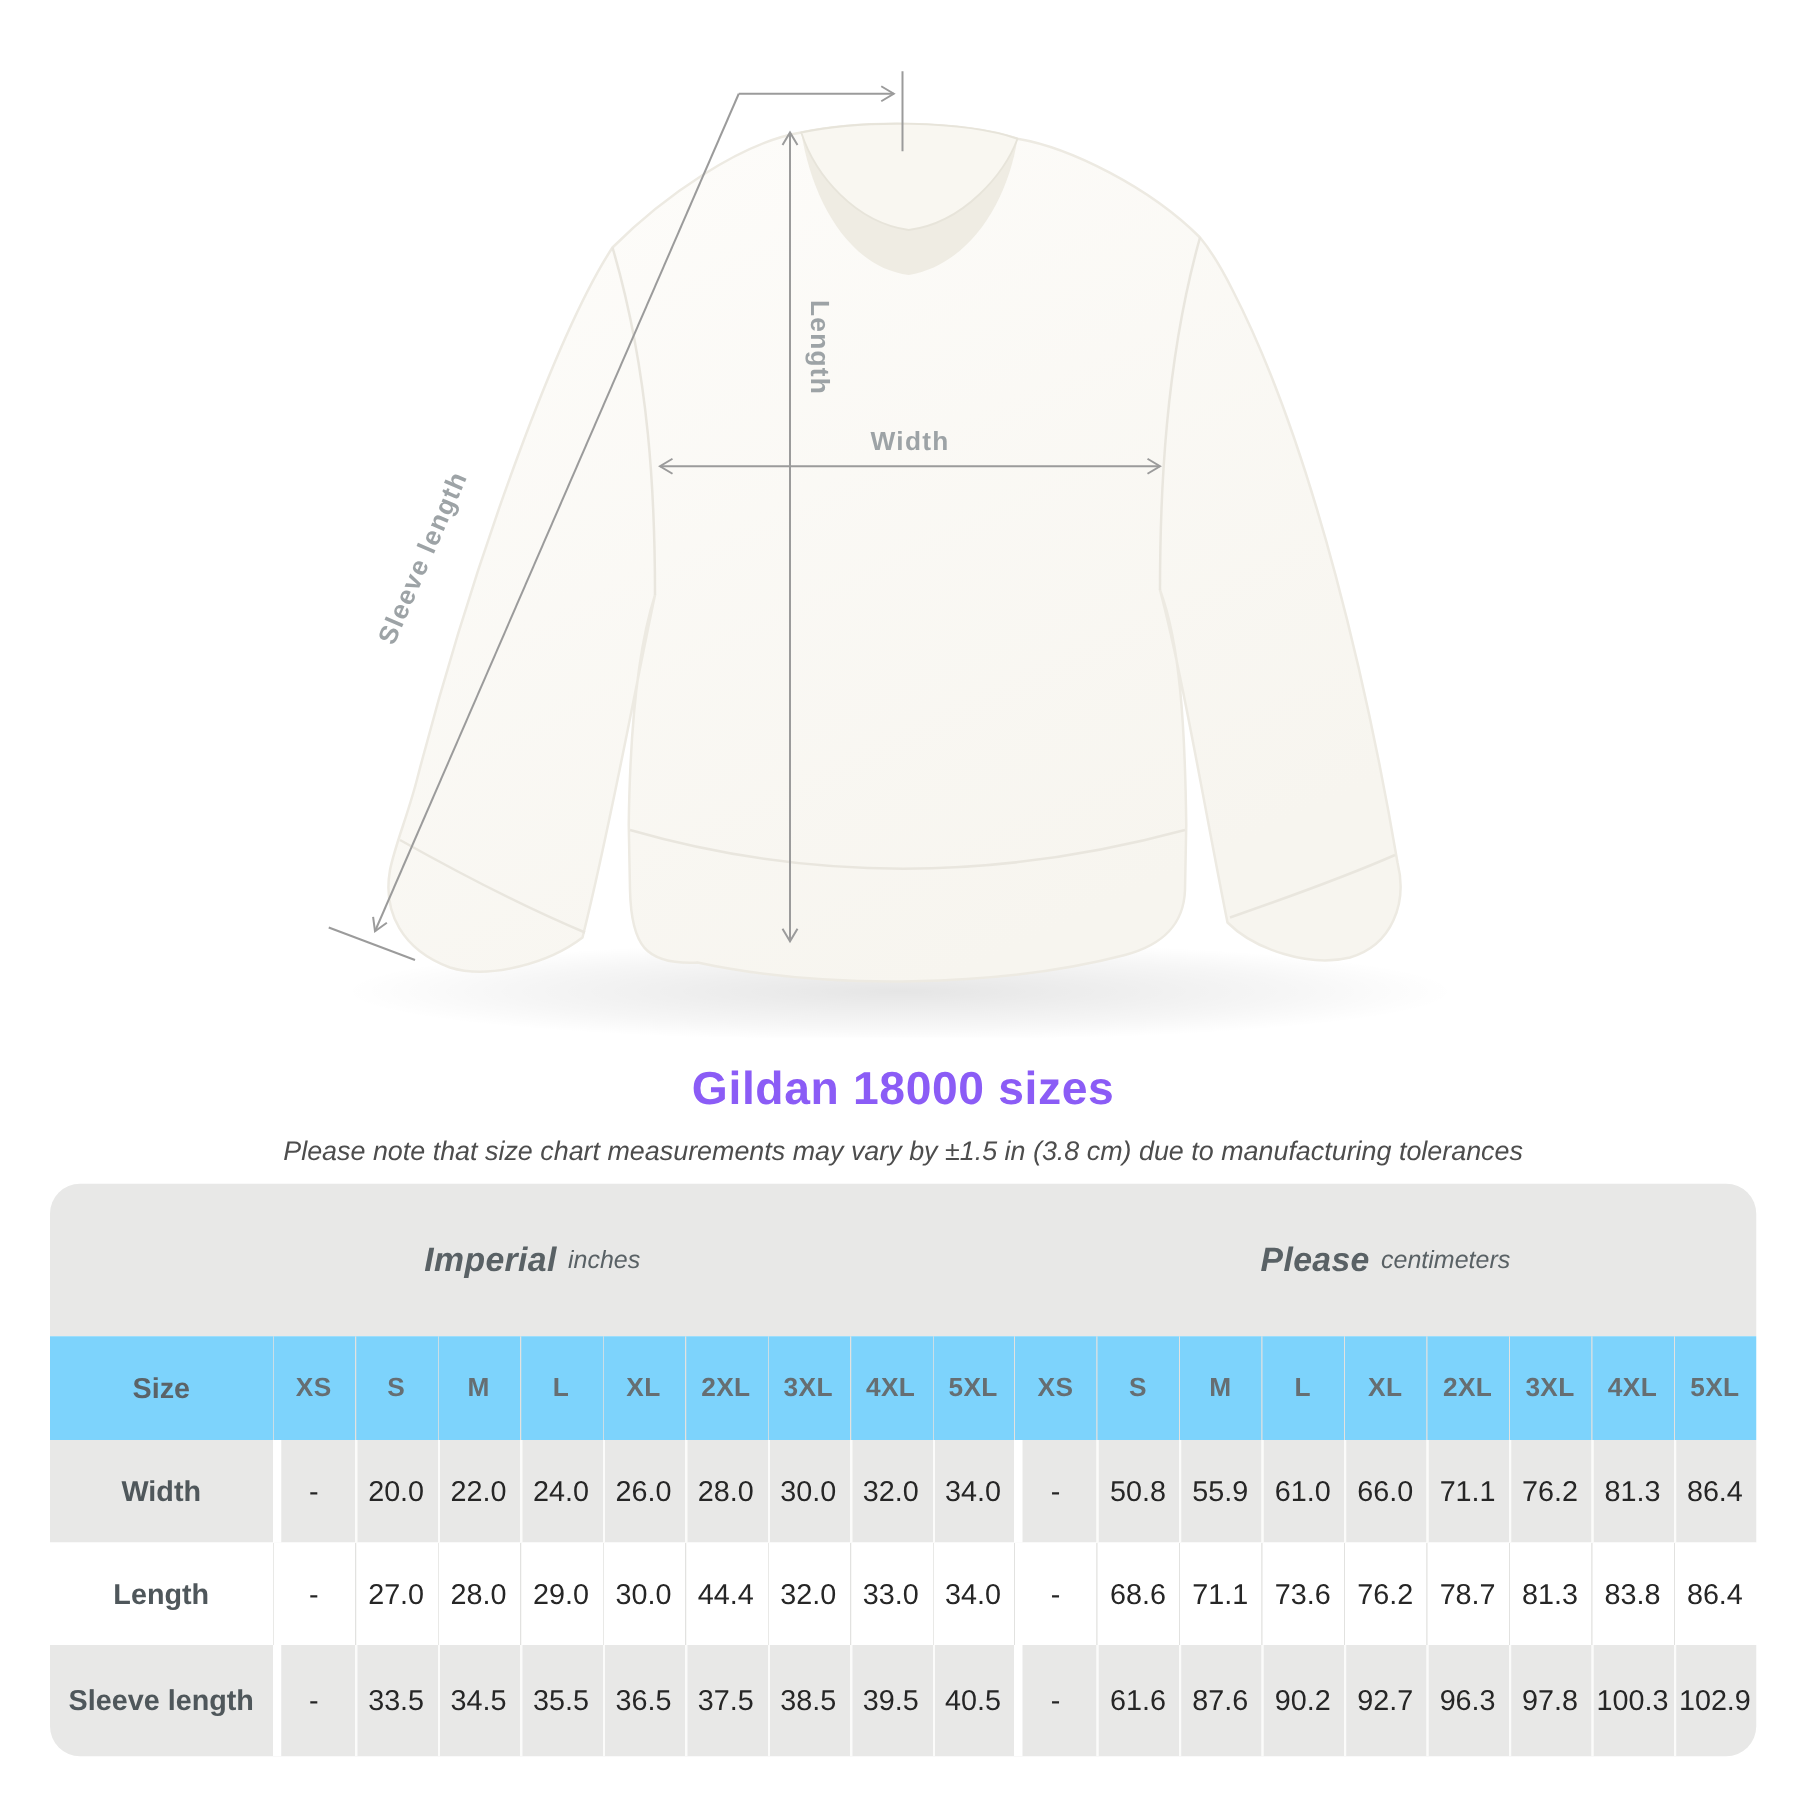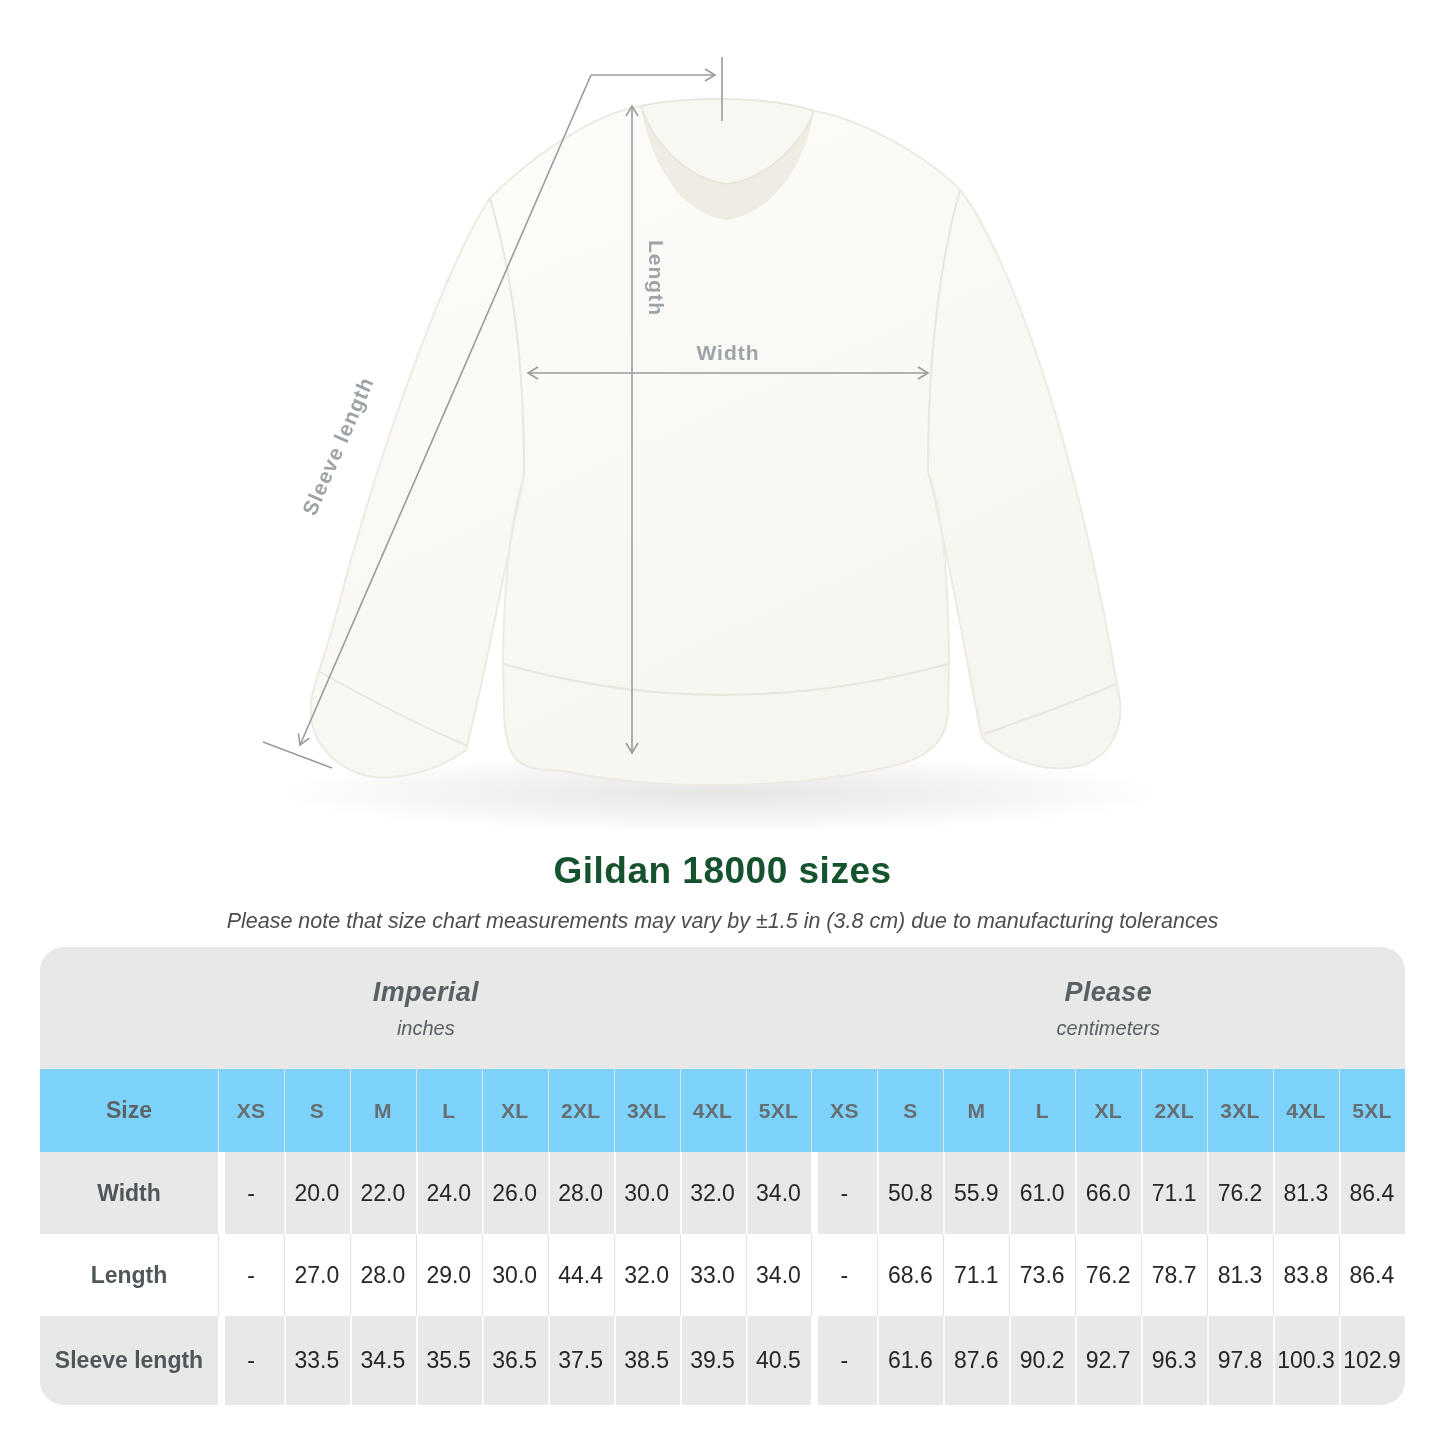--- a/index.html
+++ b/index.html
@@ -5,33 +5,33 @@
   html, body { margin: 0; padding: 0; background: #fff; }
   .page {
     position: relative; width: 1445px; height: 1445px; background: #ffffff;
     font-family: "Liberation Sans", sans-serif; overflow: hidden;
   }
   .hero { position: absolute; top: 0; left: 0; width: 1445px; height: 830px; }
   .hero svg { display: block; }
 
   .title {
     position: absolute; top: 850px; left: 0; width: 100%; text-align: center;
-    font-size: 37px; font-weight: bold; color: #14532d; letter-spacing: .5px;
+    font-size: 37px; font-weight: bold; color: #8b5cf6; letter-spacing: .5px;
   }
   .note {
     position: absolute; top: 909px; left: 0; width: 100%; text-align: center;
     font-size: 21.5px; font-style: italic; color: #4d4d4d;
   }
 
   .sizetable { position: absolute; left: 40px; top: 947px; width: 1365px; }
   .trow { display: flex; width: 100%; }
   .band {
     height: 122px; background: #e8e8e7; border-radius: 24px 24px 0 0;
   }
-  .band-half { display: flex; flex-direction: column; align-items: center; justify-content: center; gap: 9px; }
+  .band-half { display: flex; flex-direction: row; align-items: center; justify-content: center; gap: 9px; }
   .band-imperial { width: 56.53%; }
   .band-metric  { width: 43.47%; }
   .band-name { font-size: 27px; font-weight: bold; font-style: italic; color: #596165; letter-spacing: .3px; }
   .band-unit { font-size: 20px; font-style: italic; color: #596165; }
 
   .r-size   { height: 83px; background: #7dd3fc; }
   .r-width  { height: 82px; background: #e8e8e7; }
   .r-length { height: 82px; background: #ffffff; }
   .r-sleeve { height: 89px; background: #e8e8e7; border-radius: 0 0 24px 24px; overflow: hidden; }
 

